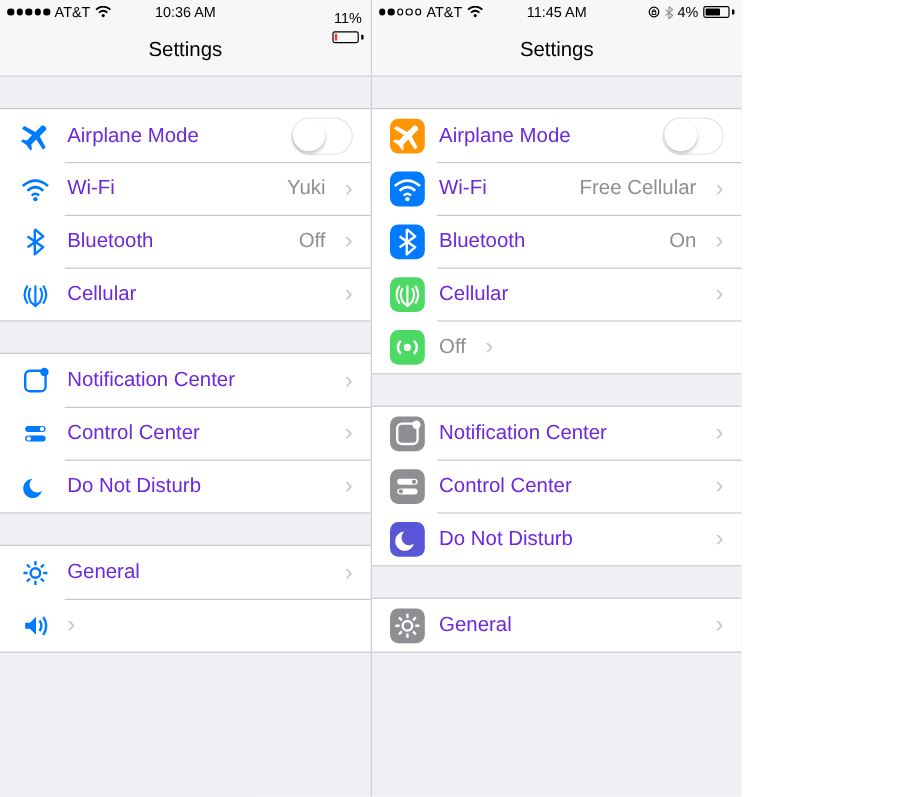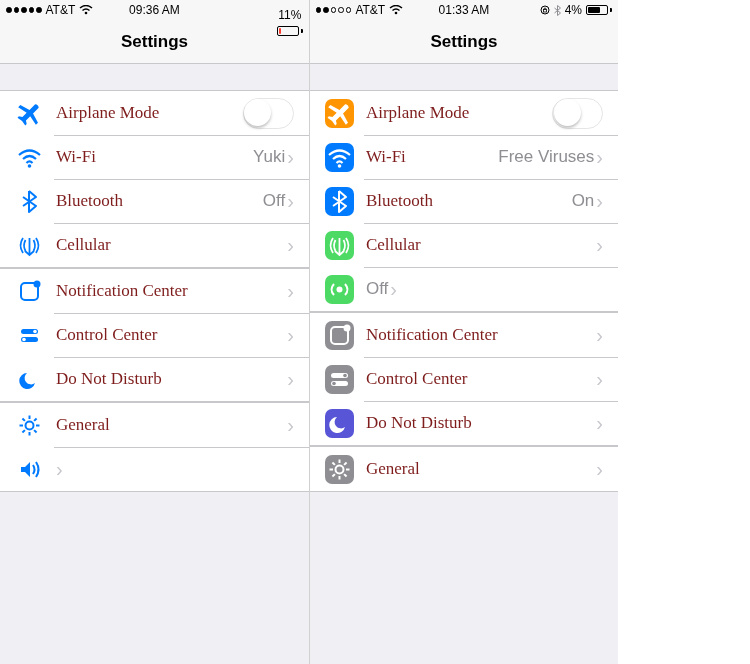--- a/index.html
+++ b/index.html
@@ -16,32 +16,32 @@
   .dots { display: flex; gap: 2px; }
   .dot { width: 5.5px; height: 5.5px; border-radius: 50%; border: 1px solid #000; }
   .dot.filled { background: #000; }
   .battery { display: inline-flex; align-items: center; gap: 2px; }
   .batt-body { width: 22px; height: 10px; border: 1px solid #000; border-radius: 2px; position: relative; }
   .batt-fill { position: absolute; left: 1px; top: 1px; bottom: 1px; border-radius: 1px; }
   .batt-nub { width: 2px; height: 4px; background: #000; border-radius: 0 1px 1px 0; }
 
   
   .navbar { height: 44px; background: #f7f7f7; border-bottom: 1px solid #c8c7cc; display: flex; align-items: center; justify-content: center; }
-  .nav-title { font-size: 17px; font-weight: 700; }
+  .nav-title { font-size: 17px; font-weight: 400; }
 
   
   .list { background: #efeff4; }
-  .group { background: #fff; border-top: 1px solid #c8c7cc; border-bottom: 1px solid #c8c7cc; }
+  .group { margin-top: 26px; background: #fff; border-top: 1px solid #c8c7cc; border-bottom: 1px solid #c8c7cc; }
   .group:first-child { margin-top: 26px; }
   .row { display: flex; align-items: center; height: 44px; padding: 0 15px 0 15px; position: relative; }
   .row + .row::before { content: ""; position: absolute; left: 54px; right: 0; top: 0; height: 1px; background: #c8c7cc; }
   .row-icon { width: 29px; height: 29px; border-radius: 7px; margin-right: 12px; display: flex; align-items: center; justify-content: center; flex-shrink: 0; }
   .row-icon.plain { border-radius: 0; }
-  .row-label { font-size: 17px; color: #7f1d1d; flex: 1; font-family: Liberation Serif, serif; }
-  .row-detail { font-size: 17px; color: #8e8e93; margin-right: 2px; }
+  .row-label { font-size: 17px; color: #6d28d9; flex: 1; }
+  .row-detail { font-size: 17px; color: #8e8e93; margin-right: 16px; }
   .chevron { color: #c7c7cc; font-size: 20px; line-height: 1; }
   .switch { width: 51px; height: 31px; border-radius: 16px; background: #fff; border: 1.5px solid #e5e5e5; position: relative; }
   .switch::after { content: ""; position: absolute; width: 27px; height: 27px; border-radius: 50%; background: #fff; top: 0.5px; left: 0.5px; box-shadow: 0 2px 3px rgba(0,0,0,0.25); }
 
   svg { display: block; }
 </style>
 </head>
 <body>
 
 <div class="split">
@@ -58,21 +58,21 @@
             </span>
             <span>AT&amp;T</span>
             <span>
               <svg width="14" height="10" viewBox="0 0 14 10">
                 <path d="M1 3 Q7 -2 13 3" stroke="#000" stroke-width="1.5" fill="none"></path>
                 <path d="M3.5 5.5 Q7 2.5 10.5 5.5" stroke="#000" stroke-width="1.5" fill="none"></path>
                 <circle cx="7" cy="8" r="1.3" fill="#000"></circle>
               </svg>
             </span>
           </div>
-          <div class="sb-center" style="top:3px;">09:36 AM</div>
+          <div class="sb-center" style="top:3px;">10:36 AM</div>
           <div class="sb-right" style="position:absolute;right:0;top:0;height:20px;display:flex;align-items:center;gap:4px;flex-direction:column;">
             <svg width="10" height="10" viewBox="0 0 10 10">
               <path d="M1 5 L9 1 L5 9 L5 5 Z" fill="#000"></path>
             </svg>
             <svg width="10" height="10" viewBox="0 0 10 10">
               <circle cx="5" cy="5.5" r="3.5" stroke="#000" fill="none"></circle>
               <line x1="5" y1="5.5" x2="5" y2="3" stroke="#000"></line>
               <line x1="5" y1="5.5" x2="7" y2="5.5" stroke="#000"></line>
               <line x1="2" y1="1" x2="0.5" y2="2.5" stroke="#000" stroke-width="1.2"></line>
               <line x1="8" y1="1" x2="9.5" y2="2.5" stroke="#000" stroke-width="1.2"></line>
@@ -217,21 +217,21 @@
             </span>
             <span>AT&amp;T</span>
             <span>
               <svg width="14" height="10" viewBox="0 0 14 10">
                 <path d="M1 3 Q7 -2 13 3" stroke="#000" stroke-width="1.5" fill="none"></path>
                 <path d="M3.5 5.5 Q7 2.5 10.5 5.5" stroke="#000" stroke-width="1.5" fill="none"></path>
                 <circle cx="7" cy="8" r="1.3" fill="#000"></circle>
               </svg>
             </span>
           </div>
-          <div class="sb-center" style="top:3px;">01:33 AM</div>
+          <div class="sb-center" style="top:3px;">11:45 AM</div>
           <div class="sb-right" style="position:absolute;right:0;top:0;height:20px;display:flex;align-items:center;gap:4px;">
             <svg width="10" height="10" viewBox="0 0 10 10">
               <circle cx="5" cy="5" r="4" stroke="#000" fill="none"></circle>
               <rect x="3.5" y="4.5" width="3" height="2.5" stroke="#000" fill="none" stroke-width="0.8"></rect>
               <path d="M4 4.5 L4 3.5 Q5 2.5 6 3.5 L6 4.5" stroke="#000" fill="none" stroke-width="0.8"></path>
             </svg>
             <svg width="7" height="11" viewBox="0 0 7 11">
               <path d="M3.5 0.5 L3.5 10.5 L6.5 8 L0.5 3 M3.5 0.5 L6.5 3 L0.5 8" stroke="#8e8e93" stroke-width="1" fill="none"></path>
             </svg>
             <span>4%</span>
@@ -261,21 +261,21 @@
           <div class="row">
             <span class="row-icon" style="background:#007aff;">
               <svg width="29" height="29" viewBox="0 0 29 29">
                 <path d="M4 12 Q14.5 3 25 12" stroke="#fff" stroke-width="2.2" fill="none"></path>
                 <path d="M8 16 Q14.5 10 21 16" stroke="#fff" stroke-width="2.2" fill="none"></path>
                 <path d="M11.5 20 Q14.5 17 17.5 20" stroke="#fff" stroke-width="2.2" fill="none"></path>
                 <circle cx="14.5" cy="23" r="1.8" fill="#fff"></circle>
               </svg>
             </span>
             <span class="row-label">Wi-Fi</span>
-            <span class="row-detail">Free Viruses</span>
+            <span class="row-detail">Free Cellular</span>
             <span class="chevron">›</span>
           </div>
           <div class="row">
             <span class="row-icon" style="background:#007aff;">
               <svg width="29" height="29" viewBox="0 0 29 29">
                 <path d="M14 4 L14 25 L21 19 L8 10 M14 4 L21 10 L8 19" stroke="#fff" stroke-width="2" fill="none" stroke-linejoin="round"></path>
               </svg>
             </span>
             <span class="row-label">Bluetooth</span>
             <span class="row-detail">On</span>

